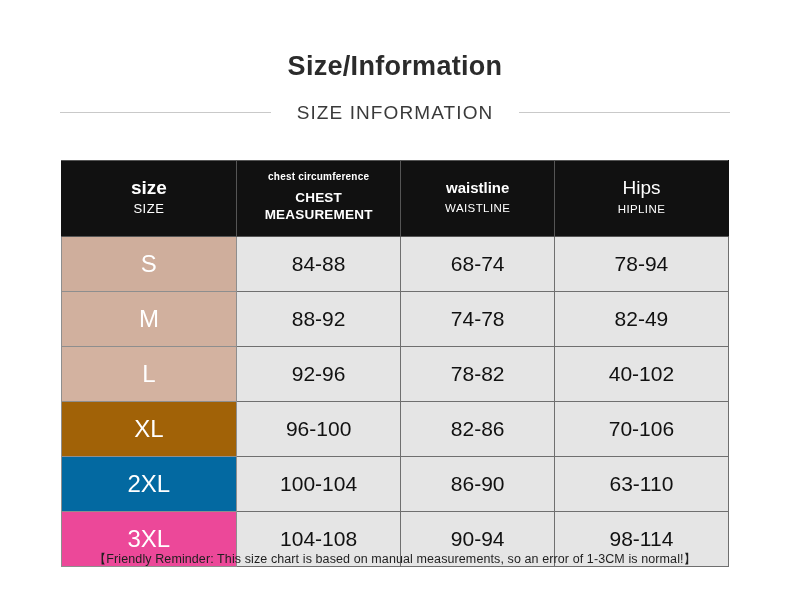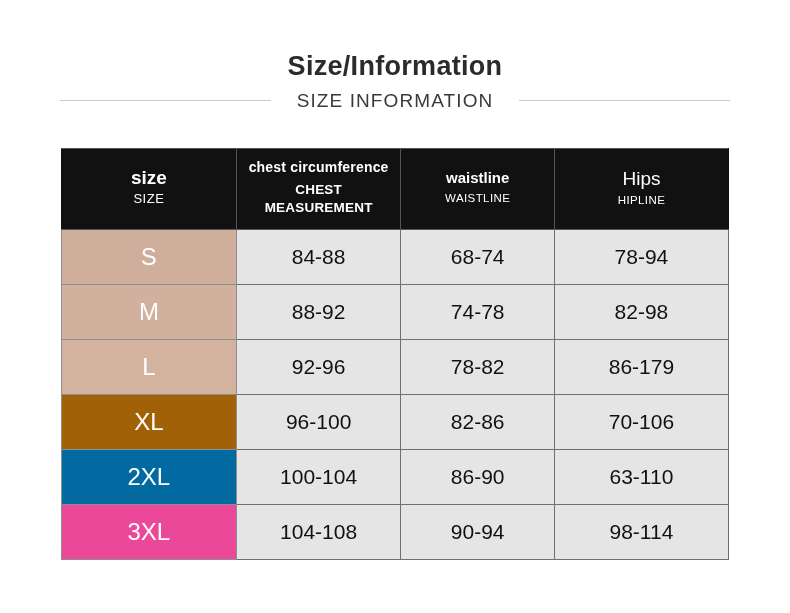--- a/index.html
+++ b/index.html
@@ -26,21 +26,21 @@
     font-weight: 700;
     color: #2b2b2b;
     letter-spacing: 0.3px;
     padding-top: 52px;
     line-height: 1.1;
   }
   .subtitle-row {
     display: flex;
     align-items: center;
     justify-content: center;
-    margin-top: 8px;
+    margin-top: 20px;
     padding: 0 60px;
   }
   .subtitle-rule {
     flex: 1 1 auto;
     height: 1px;
     background: #c9c9c9;
   }
   .subtitle-text {
     flex: 0 0 auto;
     padding: 0 26px;
@@ -82,21 +82,21 @@
     line-height: 1.2;
   }
   .h-en {
     display: block;
     font-weight: 700;
     line-height: 1.3;
   }
   th.col-size .h-cn { font-size: 19px; margin-bottom: 1px; }
   th.col-size .h-en { font-size: 13px; font-weight: 400; letter-spacing: 0.5px; }
 
-  th.col-chest .h-cn { font-size: 14px; font-weight: 700; letter-spacing: 0.2px; margin-bottom: 6px; }
+  th.col-chest .h-cn { font-size: 10px; font-weight: 700; letter-spacing: 0.2px; margin-bottom: 6px; }
   th.col-chest .h-en { font-size: 13.5px; font-weight: 700; letter-spacing: 0.2px; }
 
   th.col-waist .h-cn { font-size: 15px; font-weight: 700; margin-bottom: 4px; }
   th.col-waist .h-en { font-size: 11.5px; font-weight: 400; letter-spacing: 0.4px; }
 
   th.col-hips .h-cn { font-size: 19px; font-weight: 400; margin-bottom: 2px; }
   th.col-hips .h-en { font-size: 11.5px; font-weight: 400; letter-spacing: 0.4px; }
 
   tbody td {
     border: 1px solid #6f6f6f;
@@ -177,27 +177,27 @@
         <tr>
           <td class="size-cell">S</td>
           <td>84-88</td>
           <td>68-74</td>
           <td>78-94</td>
         </tr>
         <tr>
           <td class="size-cell">M</td>
           <td>88-92</td>
           <td>74-78</td>
-          <td>82-98</td>
+          <td>82-49</td>
         </tr>
         <tr>
           <td class="size-cell">L</td>
           <td>92-96</td>
           <td>78-82</td>
-          <td>86-179</td>
+          <td>40-102</td>
         </tr>
         <tr>
           <td class="size-cell">XL</td>
           <td>96-100</td>
           <td>82-86</td>
           <td>70-106</td>
         </tr>
         <tr>
           <td class="size-cell">2XL</td>
           <td>100-104</td>
@@ -207,14 +207,15 @@
         <tr>
           <td class="size-cell">3XL</td>
           <td>104-108</td>
           <td>90-94</td>
           <td>98-114</td>
         </tr>
       </tbody>
     </table>
   </div>
 
+  <div class="footer-note">【Friendly Reminder: This size chart is based on manual measurements, so an error of 1-3CM is normal!】</div>
 
 </div>
 
 </body></html>

